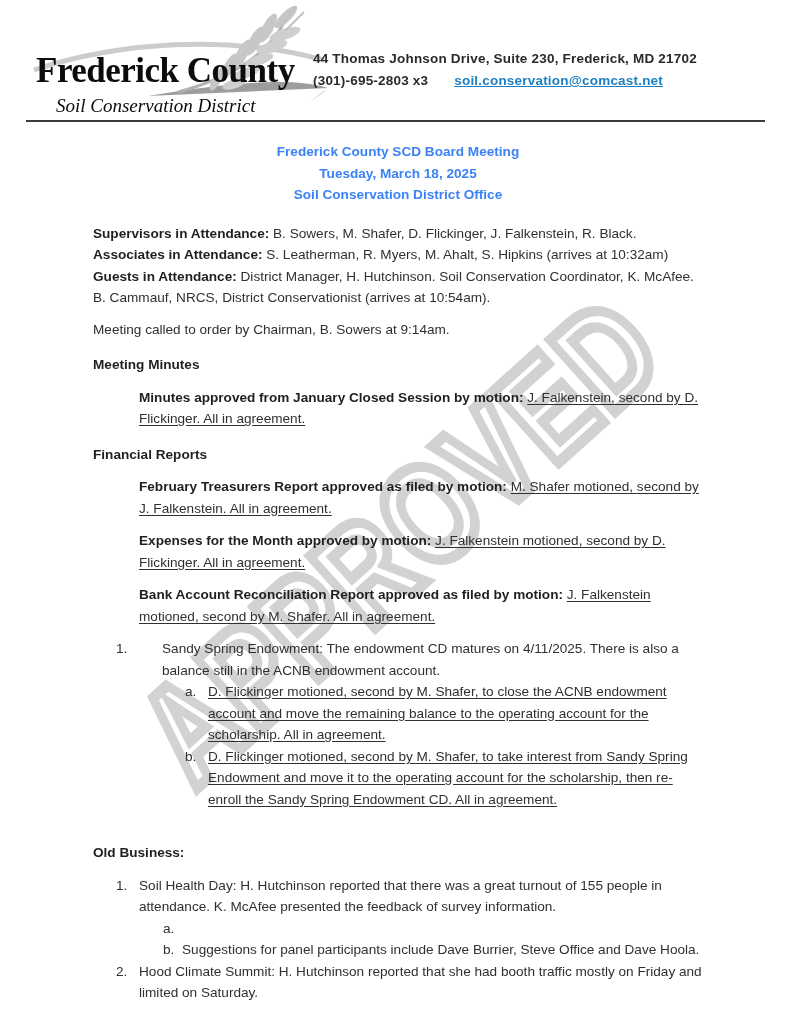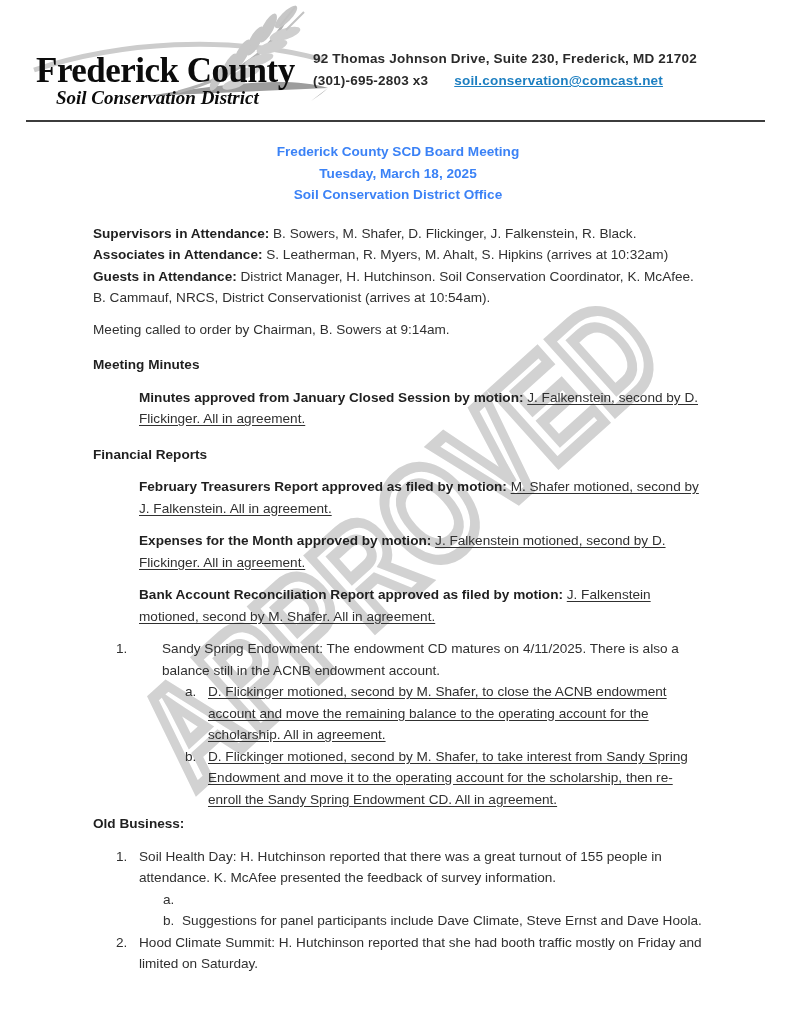--- a/index.html
+++ b/index.html
@@ -27,23 +27,23 @@
   }
   .logo { position:absolute; left:2px; top:4px; width:310px; height:114px; }
   .logo-art { position:absolute; left:0; top:0; }
   .logo-title {
     position:absolute; left:8px; top:49px;
     font-family:"Liberation Serif", serif;
     font-weight:bold; font-size:35px; line-height:36px;
     color:#0c0c0c; letter-spacing:-0.5px; white-space:nowrap;
   }
   .logo-sub {
-    position:absolute; left:28px; top:84px;
+    position:absolute; left:28px; top:92px;
     font-family:"Liberation Serif", serif;
-    font-weight:bold; font-style:italic; font-size:19px; line-height:20px;
+    font-weight:normal; font-style:italic; font-size:19px; line-height:20px;
     color:#0c0c0c; white-space:nowrap;
   }
   .contact {
     position:absolute; left:287px; top:48px;
     font-weight:bold; font-size:13.5px; line-height:22px;
     color:#2a2a2a; letter-spacing:0.2px; white-space:nowrap;
   }
   .contact .email {
     color:#1d7fc1; text-decoration:underline; margin-left:26px; cursor:pointer;
   }
@@ -60,21 +60,21 @@
   .fin-li   { padding-left:23px; }
   .fin-li  .marker { flex:0 0 46px; }
   .fin-sub  { padding-left:92px; }
   .fin-sub .marker { flex:0 0 23px; }
   .ob-li    { padding-left:23px; }
   .ob-li   .marker { flex:0 0 23px; }
   .ob-sub   { padding-left:70px; }
   .ob-sub  .marker { flex:0 0 19px; }
   .li-text { flex:1 1 auto; }
   .fin-list { margin-top:11px; }
-  .ob-heading { margin-top:3px; }
+  .ob-heading { margin-top:32px; }
 </style>
 </head>
 <body>
 
 <div class="page">
 
   <svg class="watermark-svg" width="791" height="1024" viewBox="0 0 791 1024" aria-hidden="true">
     <text x="400" y="540" text-anchor="middle" dominant-baseline="central" font-family="Liberation Sans, sans-serif" font-size="140" font-weight="bold" fill="none" stroke="#d2d2d2" stroke-width="11" letter-spacing="3" textLength="640" lengthAdjust="spacingAndGlyphs" transform="rotate(-42 400 540)">APPROVED</text>
   </svg>
 
@@ -103,21 +103,21 @@
           <ellipse cx="206" cy="80" rx="12" ry="4.5" transform="rotate(-18 206 80)"></ellipse>
         </g>
 
         <ellipse cx="258" cy="13" rx="15" ry="5" transform="rotate(-45 258 13)" fill="#c7c7c7"></ellipse>
         <path d="M268 2 L252 22 M276 8 L258 26" stroke="#c2c2c2" stroke-width="2" fill="none"></path>
       </svg>
       <div class="logo-title">Frederick County</div>
       <div class="logo-sub">Soil Conservation District</div>
     </div>
     <div class="contact">
-      <div>92 Thomas Johnson Drive, Suite 230, Frederick, MD 21702</div>
+      <div>44 Thomas Johnson Drive, Suite 230, Frederick, MD 21702</div>
       <div>
         <span>(301)-695-2803 x3</span><a class="email">soil.conservation@comcast.net</a>
       </div>
     </div>
   </div>
 
   <div class="content">
 
     <div class="title-block">
       <div>Frederick County SCD Board Meeting</div>
@@ -184,21 +184,21 @@
     <div class="ob-list">
       <div class="li ob-li">
         <span class="marker">1.</span>
         <div class="li-text">Soil Health Day: H. Hutchinson reported that there was a great turnout of 155 people in attendance. K. McAfee presented the feedback of survey information.</div>
       </div>
       <div class="li ob-sub">
         <span class="marker">a.</span>
       </div>
       <div class="li ob-sub">
         <span class="marker">b.</span>
-        <div class="li-text">Suggestions for panel participants include Dave Climate, Steve Ernst and Dave Hoola.</div>
+        <div class="li-text">Suggestions for panel participants include Dave Burrier, Steve Office and Dave Hoola.</div>
       </div>
       <div class="li ob-li">
         <span class="marker">2.</span>
         <div class="li-text">Hood Climate Summit: H. Hutchinson reported that she had booth traffic mostly on Friday and limited on Saturday.</div>
       </div>
 
     </div>
 
   </div>
 </div>

